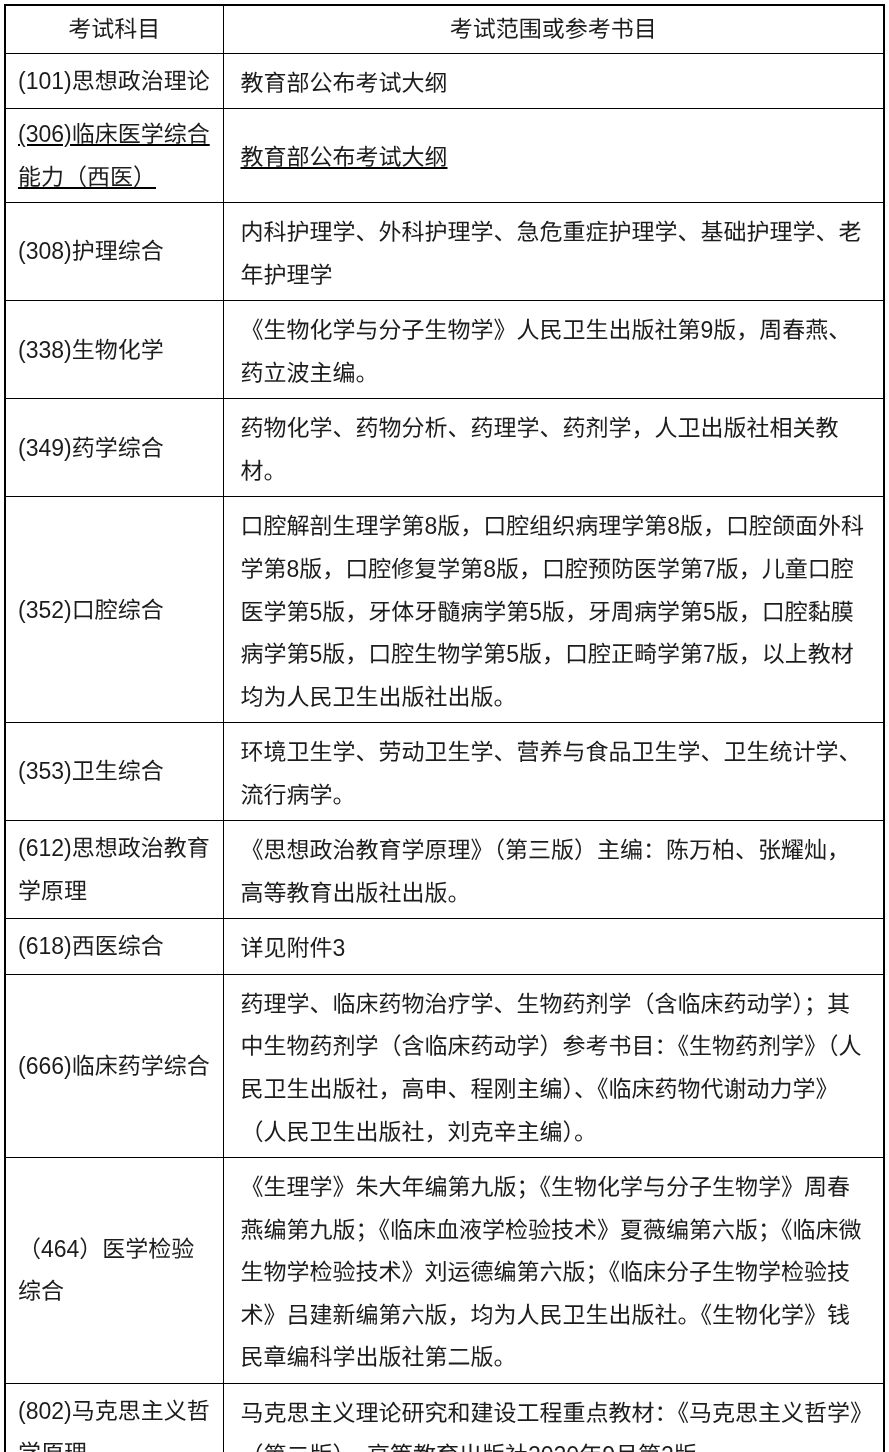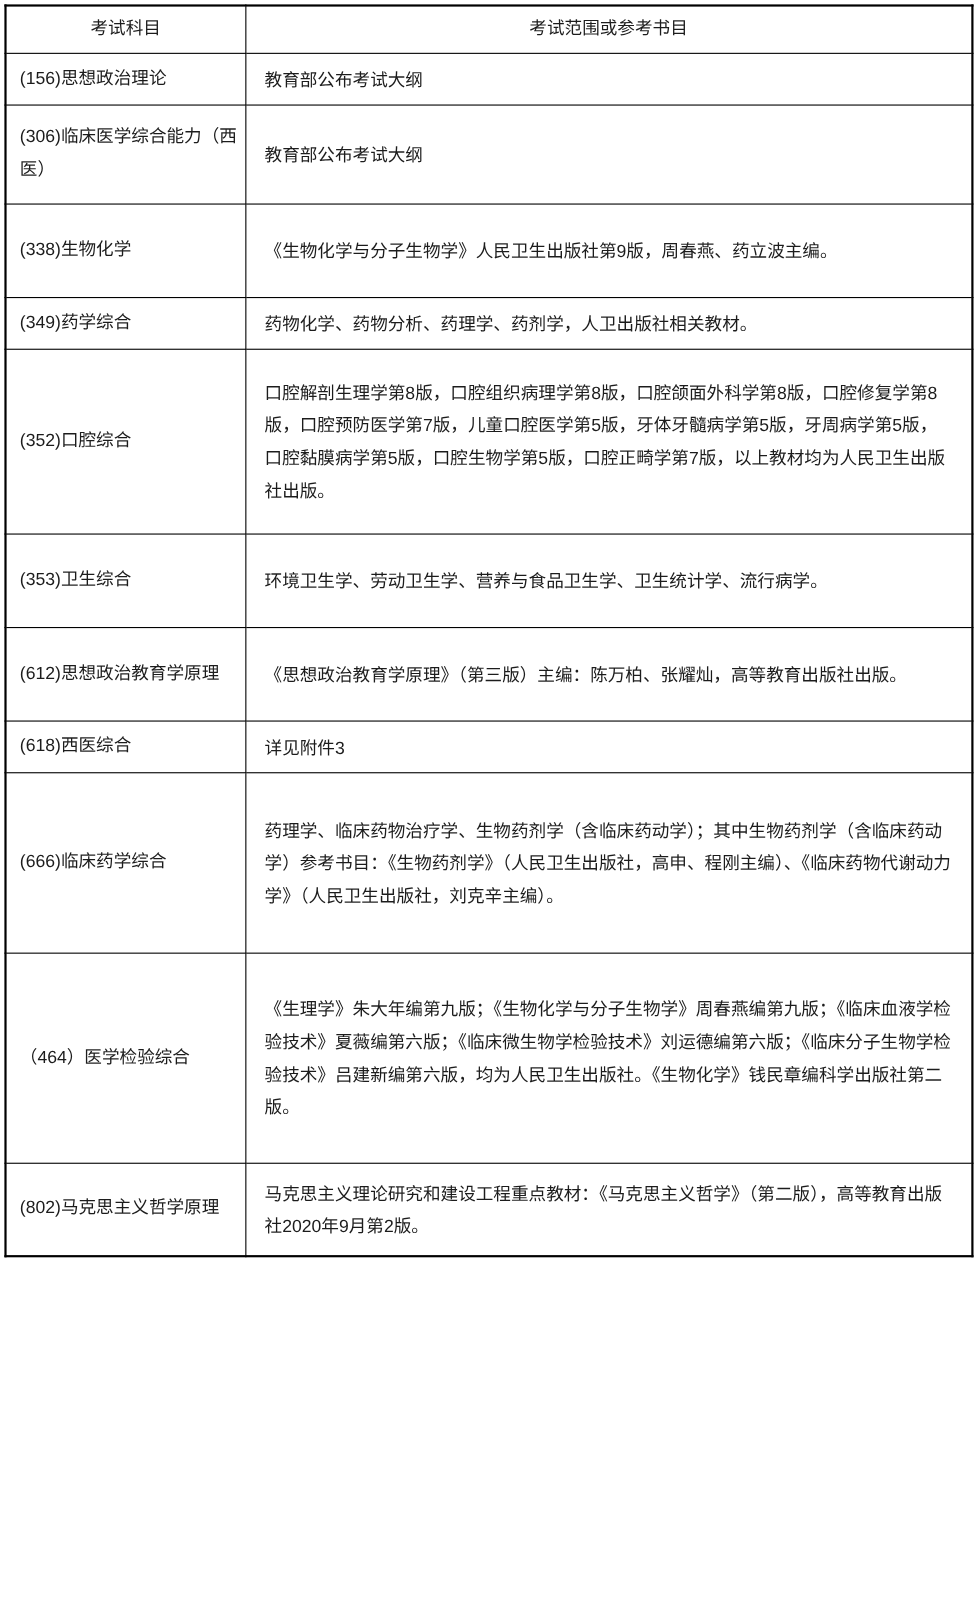--- a/index.html
+++ b/index.html
@@ -20,21 +20,21 @@
     border-collapse: collapse;
     table-layout: fixed;
     border: 2px solid #000000;
     background: #ffffff;
   }
   table.exam-table col.c-subject { width: 218px; }
   table.exam-table th,
   table.exam-table td {
     border: 1px solid #000000;
     color: #1c1c1c;
-    font-size: 16px;
+    font-size: 23px;
     line-height: 1.85;
     vertical-align: middle;
     box-sizing: border-box;
     word-break: break-all;
   }
   table.exam-table th {
     font-weight: normal;
     text-align: center;
     height: 43px;
     padding: 2px 6px;
@@ -44,21 +44,21 @@
     padding: 4px 6px 4px 12px;
   }
   td.scope {
     text-align: left;
     padding: 8px 16px 4px 17px;
     margin-left: 16px;
   }
   
   tr.h1  { height: 47px;  }  
   tr.h2  { height: 85px;  }  
-  tr.h2a { height: 90px;  }
+  tr.h2a { height: 90px; text-decoration: underline;  }
   tr.h4  { height: 164px; }  
   tr.h5  { height: 168px; }  
   tr.h5b { height: 191px; }  
 </style>
 </head>
 <body>
 
 <div class="page">
   <table class="exam-table">
     <colgroup>
@@ -66,26 +66,30 @@
       <col class="c-scope">
     </colgroup>
     <thead>
       <tr>
         <th>考试科目</th>
         <th>考试范围或参考书目</th>
       </tr>
     </thead>
     <tbody>
       <tr class="h1">
-        <td class="subject">(156)思想政治理论</td>
+        <td class="subject">(101)思想政治理论</td>
         <td class="scope">教育部公布考试大纲</td>
       </tr>
       <tr class="h2a">
         <td class="subject">(306)临床医学综合能力（西医）</td>
         <td class="scope">教育部公布考试大纲</td>
+      </tr>
+      <tr class="h2">
+        <td class="subject">(308)护理综合</td>
+        <td class="scope">内科护理学、外科护理学、急危重症护理学、基础护理学、老年护理学</td>
       </tr>
       <tr class="h2">
         <td class="subject">(338)生物化学</td>
         <td class="scope">《生物化学与分子生物学》人民卫生出版社第9版，周春燕、药立波主编。</td>
       </tr>
       <tr class="h1">
         <td class="subject">(349)药学综合</td>
         <td class="scope">药物化学、药物分析、药理学、药剂学，人卫出版社相关教材。</td>
       </tr>
       <tr class="h5">

